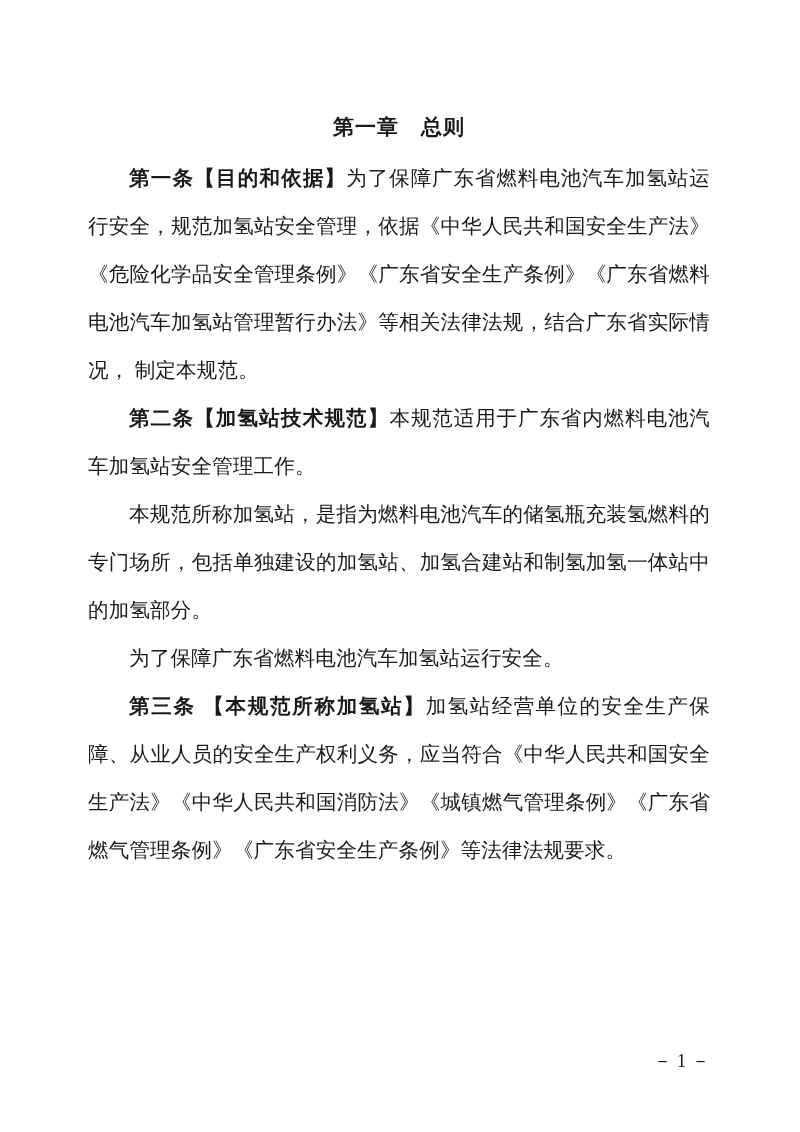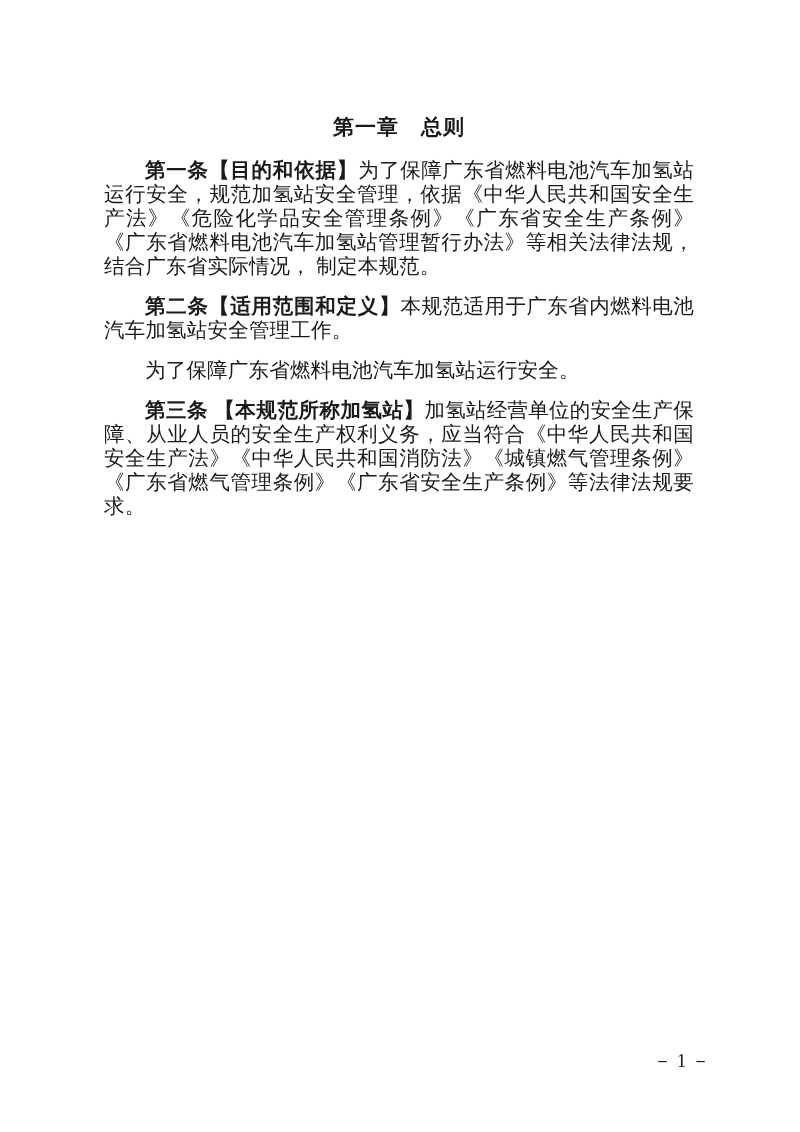--- a/index.html
+++ b/index.html
@@ -32,22 +32,22 @@
     font-weight: bold;
     letter-spacing: 1px;
     line-height: 30px;
     margin: 0 0 12px 0;
     font-family: "Liberation Sans", "DejaVu Sans", sans-serif;
     white-space: pre;
   }
 
   .para {
     font-size: 20.5px;
-    line-height: 24px;
-    margin: 16px;
+    line-height: 48px;
+    margin: 0;
     text-align: justify;
     text-justify: inter-ideograph;
     text-indent: 2em;
     letter-spacing: 0.2px;
     word-break: break-all;
   }
 
   .para + .para {
     margin-top: 0;
   }
@@ -80,23 +80,26 @@
 
 <div class="page">
 
   <h1 class="doc-title">第一章　总则</h1>
 
   <p class="para">
     <span class="lead">第一条【目的和依据】</span><span class="body-run">为了保障广东省燃料电池汽车加氢站运行安全，规范加氢站安全管理，依据《中华人民共和国安全生产法》《危险化学品安全管理条例》《广东省安全生产条例》《广东省燃料电池汽车加氢站管理暂行办法》等相关法律法规，结合广东省实际情况， 制定本规范。</span>
   </p>
 
   <p class="para">
-    <span class="lead">第二条【适用范围和定义】</span><span class="body-run">本规范适用于广东省内燃料电池汽车加氢站安全管理工作。</span>
+    <span class="lead">第二条【加氢站技术规范】</span><span class="body-run">本规范适用于广东省内燃料电池汽车加氢站安全管理工作。</span>
   </p>
 
+  <p class="para">
+    <span class="body-run">本规范所称加氢站，是指为燃料电池汽车的储氢瓶充装氢燃料的专门场所，包括单独建设的加氢站、加氢合建站和制氢加氢一体站中的加氢部分。</span>
+  </p>
 
   <p class="para">
     <span class="body-run">为了保障广东省燃料电池汽车加氢站运行安全。</span>
   </p>
 
   <p class="para">
     <span class="lead">第三条 【本规范所称加氢站】</span><span class="body-run">加氢站经营单位的安全生产保障、从业人员的安全生产权利义务，应当符合《中华人民共和国安全生产法》《中华人民共和国消防法》《城镇燃气管理条例》《广东省燃气管理条例》《广东省安全生产条例》等法律法规要求。</span>
   </p>
 
 

